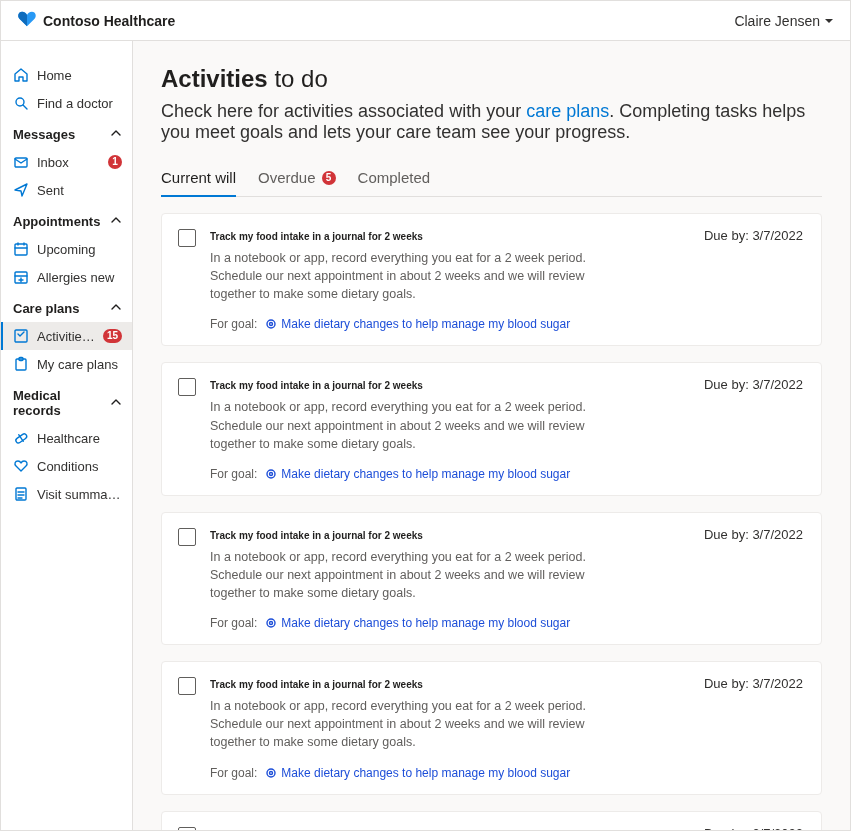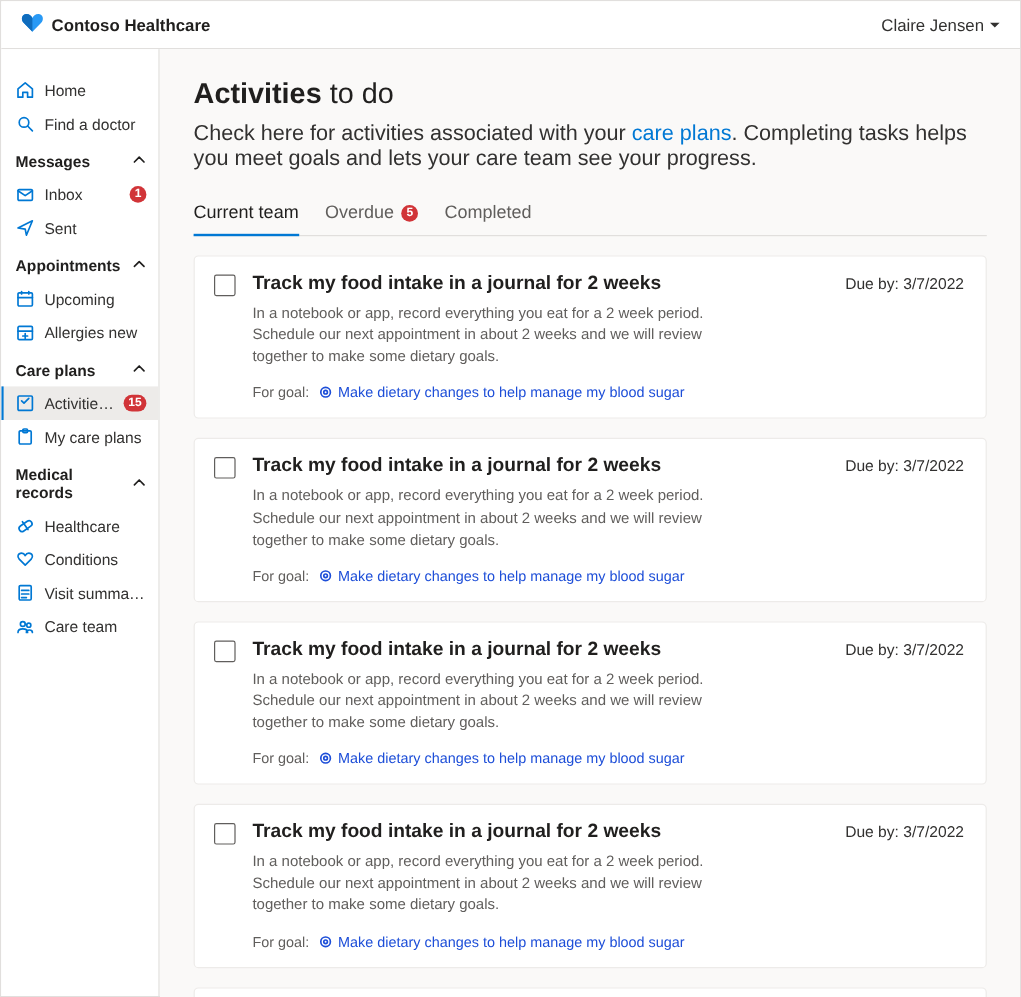--- a/index.html
+++ b/index.html
@@ -132,21 +132,21 @@
   .task-card .cbx {
     width: 18px; height: 18px;
     border: 1px solid #605e5c;
     border-radius: 2px;
     flex-shrink: 0;
     margin-top: 1px;
     cursor: pointer;
   }
   .task-body { flex: 1; }
   .task-head { display: flex; align-items: baseline; gap: 12px; }
-  .task-title { font-weight: 600; font-size: 16px; color: #201f1e; flex: 1; }
+  .task-title { font-weight: 600; font-size: 10px; color: #201f1e; flex: 1; }
   .task-due { font-size: 13px; color: #323130; }
   .task-desc { font-size: 12.5px; color: #605e5c; margin-top: 6px; line-height: 1.45; max-width: 400px; }
   .task-goal { font-size: 12px; margin-top: 14px; display: flex; align-items: center; gap: 8px; }
   .task-goal .gl { color: #605e5c; }
   .task-goal .glink { color: #1d4ed8; cursor: pointer; display: inline-flex; align-items: center; gap: 4px; }
   .task-goal .glink svg { width: 12px; height: 12px; }
 
   
   svg { stroke: currentColor; fill: none; stroke-width: 1.4; stroke-linecap: round; stroke-linejoin: round; }
 </style>
@@ -306,44 +306,34 @@
     </div>
     <div class="nav-item indent">
       <span class="nicon">
         <svg viewBox="0 0 16 16">
             <rect x="3" y="2" width="10" height="12" rx="1"></rect>
             <path d="M5 6 H11 M5 9 H11 M5 12 H9"></path>
           </svg>
       </span>
       <span class="label">Visit summaries</span>
     </div>
-    <div class="nav-item indent">
-      <span class="nicon">
-        <svg viewBox="0 0 16 16">
-            <circle cx="6" cy="6" r="2"></circle>
-            <circle cx="11" cy="7" r="1.7"></circle>
-            <path d="M2 13 C2 10 5 10 6 10 C7 10 10 10 10 13 M9 13 C9 11 11 11 11.5 11 C12 11 14 11 14 13"></path>
-          </svg>
-      </span>
-      <span class="label">Care team</span>
-    </div>
 
   </nav>
 
   <main class="main">
     <h1 class="page-title">
       <span class="bold">Activities</span><span> to do</span>
     </h1>
     <p class="page-sub">
       <span>Check here for activities associated with your </span><span class="link">care plans</span><span>. Completing tasks helps you meet goals and lets your care team see your progress.</span>
     </p>
 
     <div class="tabs">
       <div class="tab active">
-        <span>Current team</span>
+        <span>Current will</span>
       </div>
       <div class="tab">
         <span>Overdue</span>
         <span class="badge">5</span>
       </div>
       <div class="tab">
         <span>Completed</span>
       </div>
     </div>
 

